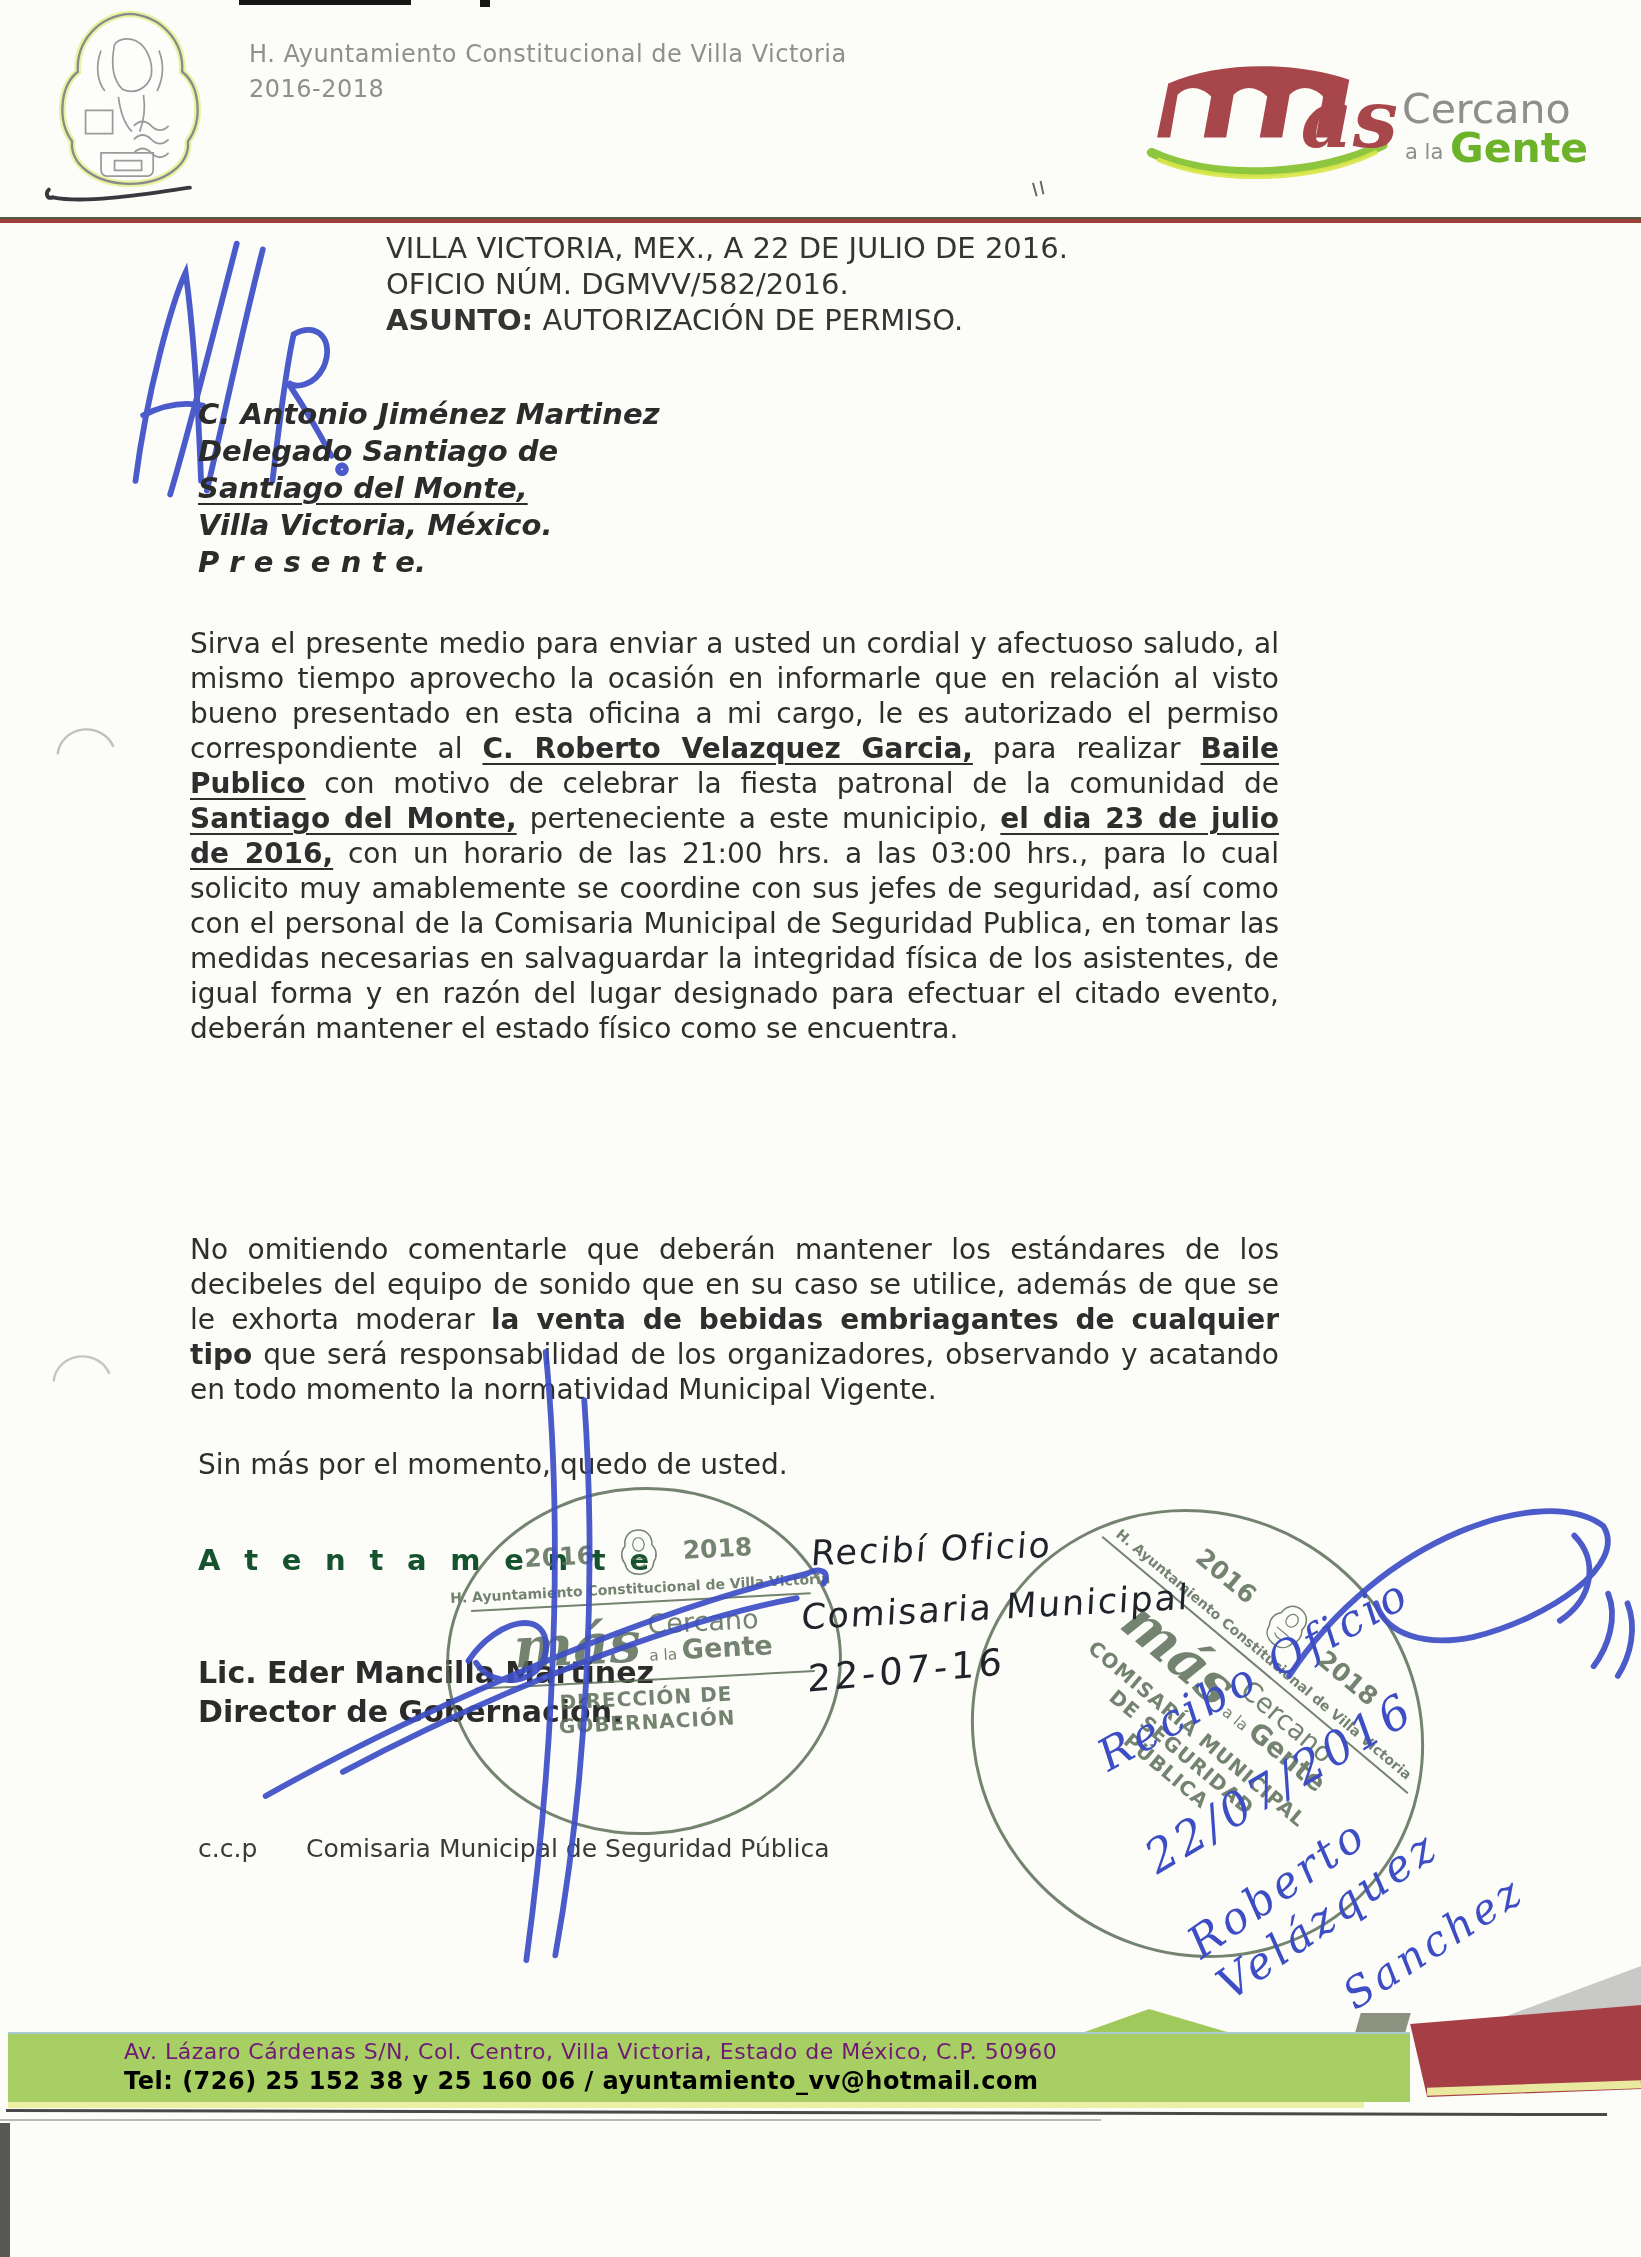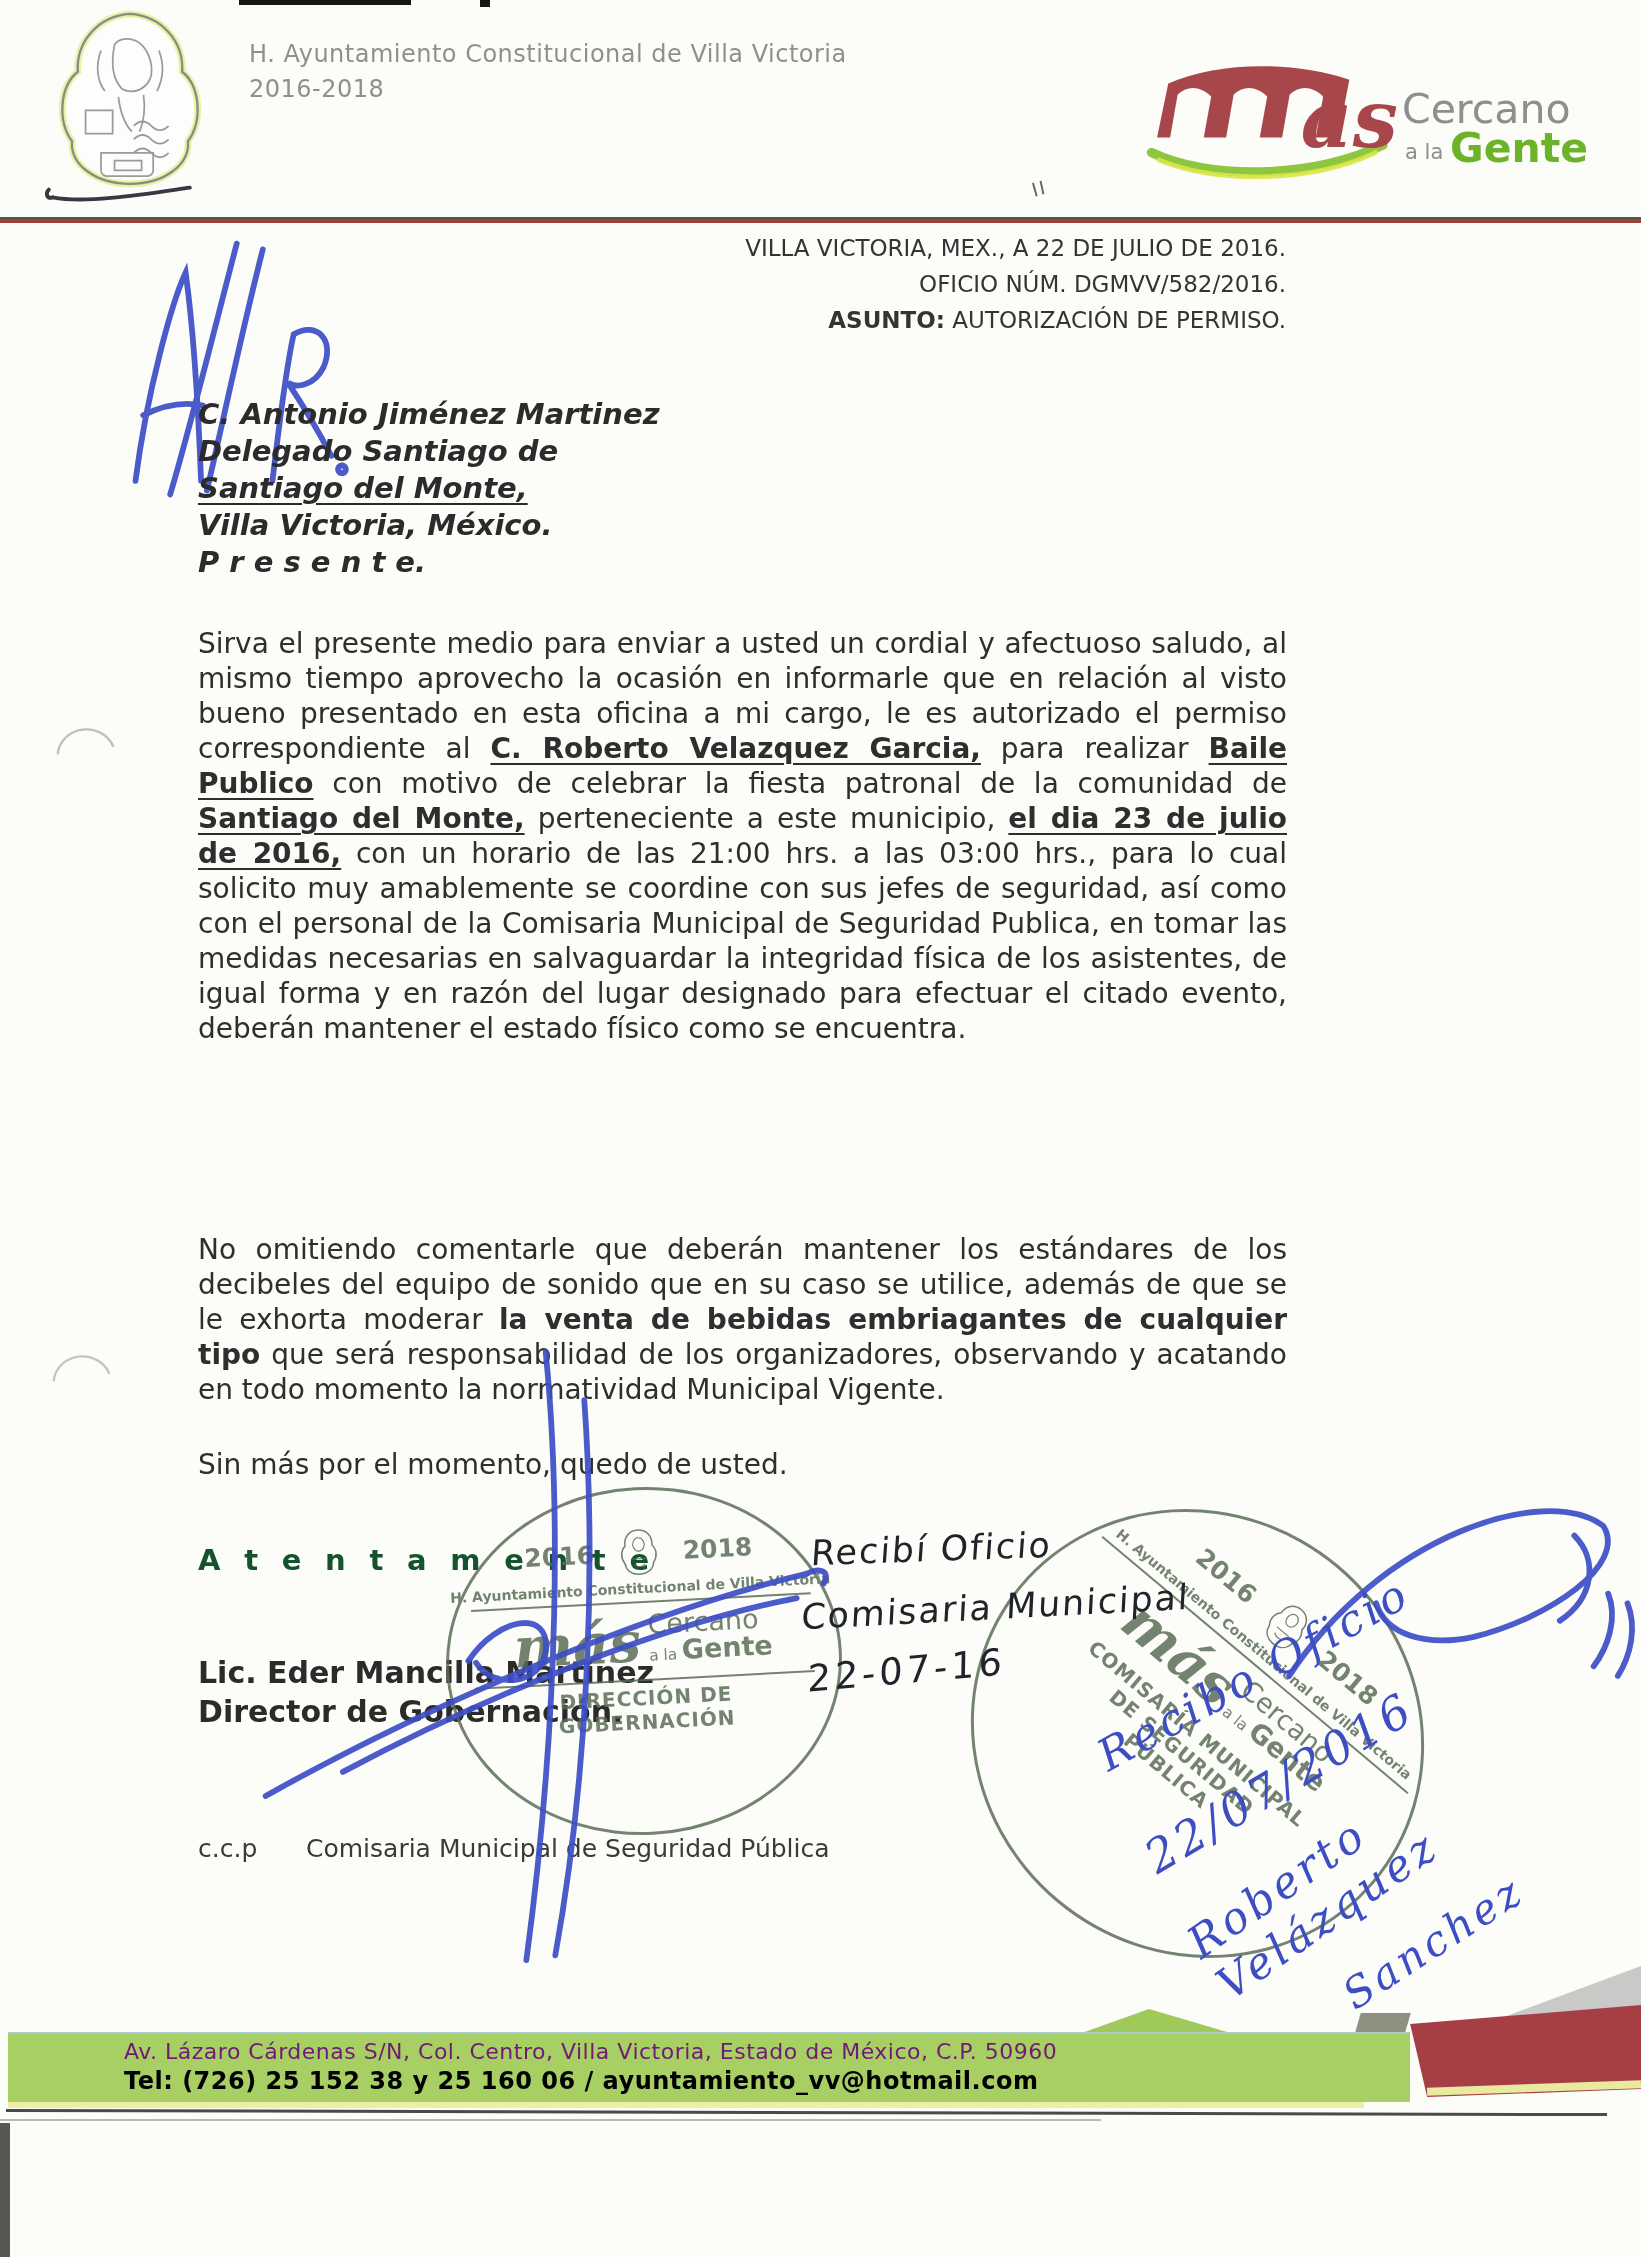--- a/index.html
+++ b/index.html
@@ -14,31 +14,31 @@
   
   .org-title{ left:249px; top:37px; font-size:24px; line-height:35px; color:#8f8f8f; letter-spacing:0.5px; }
   .sep-line{ left:0; top:217px; width:1641px; height:5.8px;
     background:linear-gradient(to bottom,#4f5a44 0 1.9px,#9c4038 1.9px 100%); }
   .brand-cercano{ left:1402px; top:85px; font-size:41px; color:#8e8e8e; }
   .brand-ala{ left:1405px; top:140px; font-size:21px; color:#8e8e8e; }
   .brand-gente{ left:1450px; top:124px; font-size:41px; font-weight:700; color:#6cb32a; }
   .scan-dash{ background:#161616; }
 
   
-  .meta-block{ left:386px; top:230px; width:900px; text-align:right;
-    font-size:23px; line-height:36px; color:#343434; }
+  .meta-block{ left:386px; top:230px; width:900px; text-align:left;
+    font-size:29px; line-height:36px; color:#343434; }
   .meta-block .b{ font-weight:700; }
 
   
   .addressee{ left:198px; top:396px; font-size:29px; line-height:37px;
     font-weight:700; font-style:italic; color:#2b2b2b; }
   .u-line{ text-decoration:underline; text-decoration-thickness:2.4px; text-underline-offset:4.8px; }
 
   
-  .para{ left:198px; width:1089px; font-size:28px; line-height:35px;
+  .para{ left:190px; width:1089px; font-size:28px; line-height:35px;
     text-align:justify; color:#2e2e2e; }
   .para .b, b{ font-weight:700; }
   .para .u{ text-decoration:underline; text-decoration-thickness:2.4px; text-underline-offset:4.8px; }
   .closing{ left:198px; top:1448px; font-size:28px; color:#2e2e2e; }
 
   .salutation{ left:198px; top:1543px; font-size:29px; font-weight:700; letter-spacing:6.8px; color:#14532d; }
   .signer{ left:198px; top:1653px; font-size:30px; line-height:39px; font-weight:700; color:#2b2b2b; z-index:3; }
 
   .cc-block{ left:198px; top:1831px; font-size:25px; line-height:35px; color:#3a3a3a; }
   .cc-label{ display:inline-block; width:108px; }

